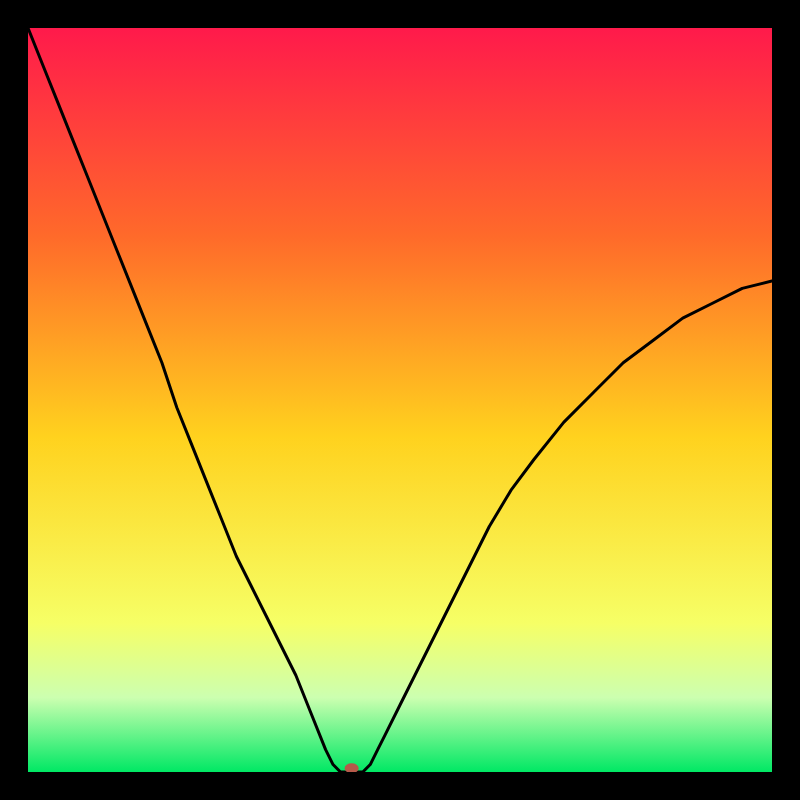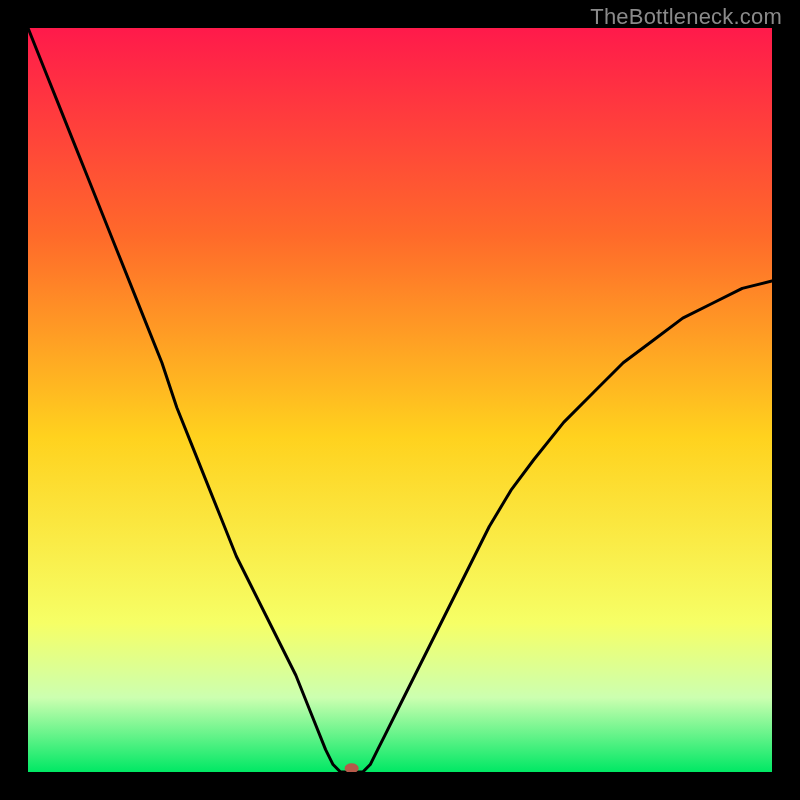--- a/index.html
+++ b/index.html
@@ -37,21 +37,20 @@
     display: block;
     width: 744px;
     height: 744px;
   }
 </style>
 </head>
 <body>
 
 <div class="frame">
 
-  <div class="watermark">TheBottleneck.com</div>
 
   <div class="plot">
     <svg viewBox="0 0 744 744" preserveAspectRatio="none">
       <defs>
         <linearGradient id="bg-grad" x1="0" y1="0" x2="0" y2="1">
             <stop offset="0%" stop-color="#ff1a4b"></stop>
             <stop offset="28.000000000000004%" stop-color="#ff6a2a"></stop>
             <stop offset="55.00000000000001%" stop-color="#ffd21e"></stop>
             <stop offset="80%" stop-color="#f6ff66"></stop>
             <stop offset="90%" stop-color="#ccffb0"></stop>

